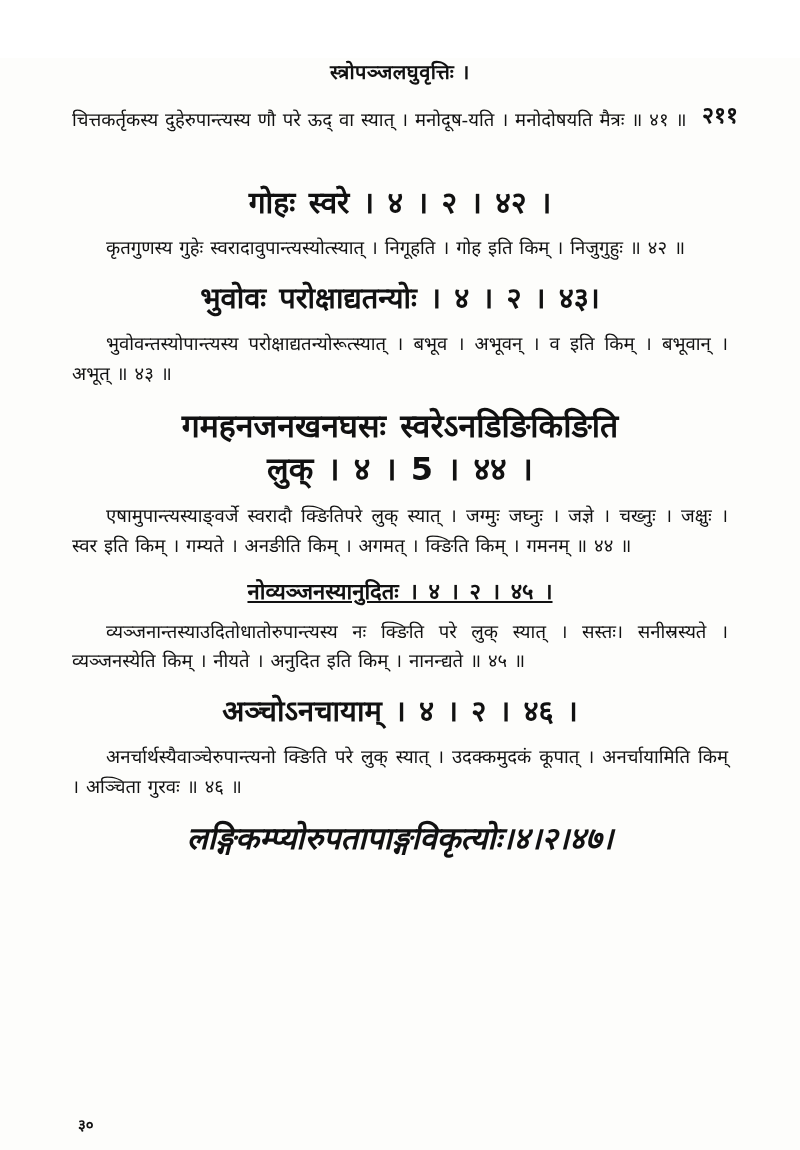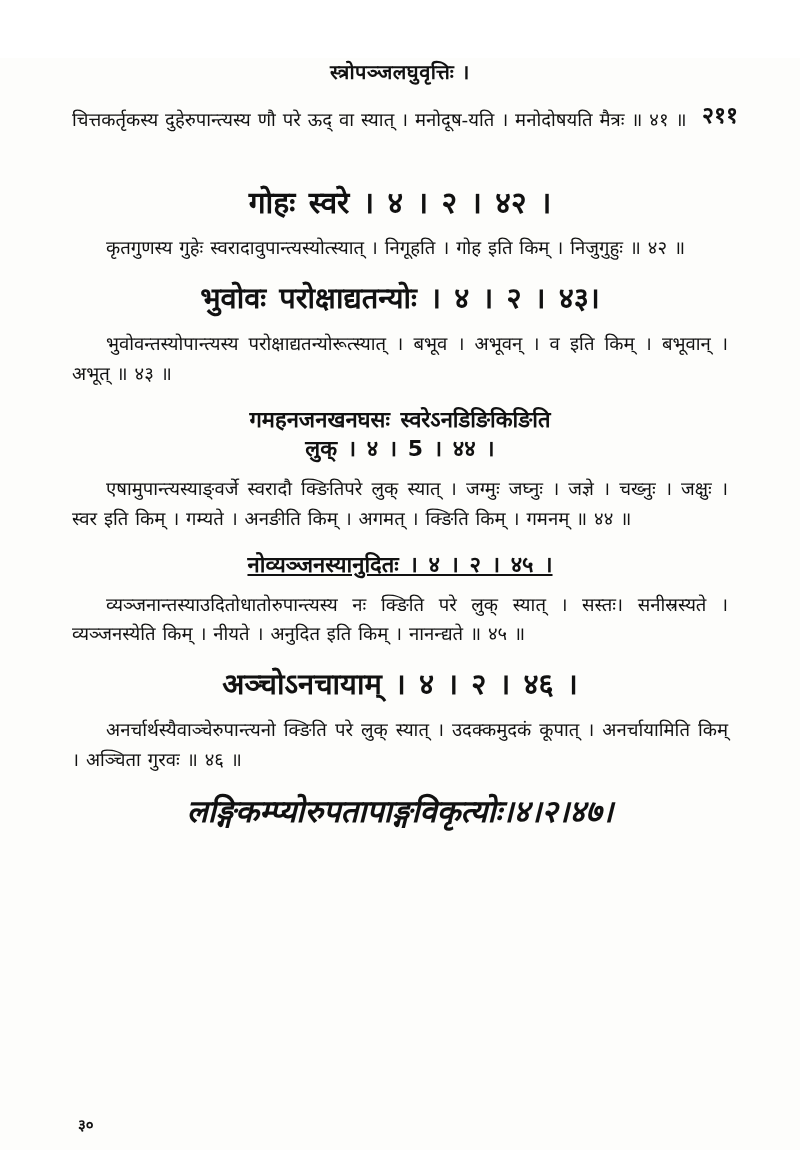--- a/index.html
+++ b/index.html
@@ -60,21 +60,21 @@
   }
   .sutra {
     text-align: center;
     font-weight: bold;
     margin: 16px 0 10px 0;
     line-height: 1.35;
     word-spacing: 3px;
   }
   .sutra.s1 { font-size: 30px; margin-top: 48px; }
   .sutra.s2 { font-size: 29px; }
-  .sutra.s3 { font-size: 22px; letter-spacing: 0px; }
+  .sutra.s3 { font-size: 32px; letter-spacing: 0px; }
   .sutra.s4 { font-size: 22px; text-decoration: underline; }
   .sutra.s5 { font-size: 29px; }
   .sutra.s6 { font-size: 31px; font-style: italic; }
   .sutra-line {
     display: block;
   }
   .footer-mark {
     position: absolute;
     left: 78px;
     bottom: 74px;

